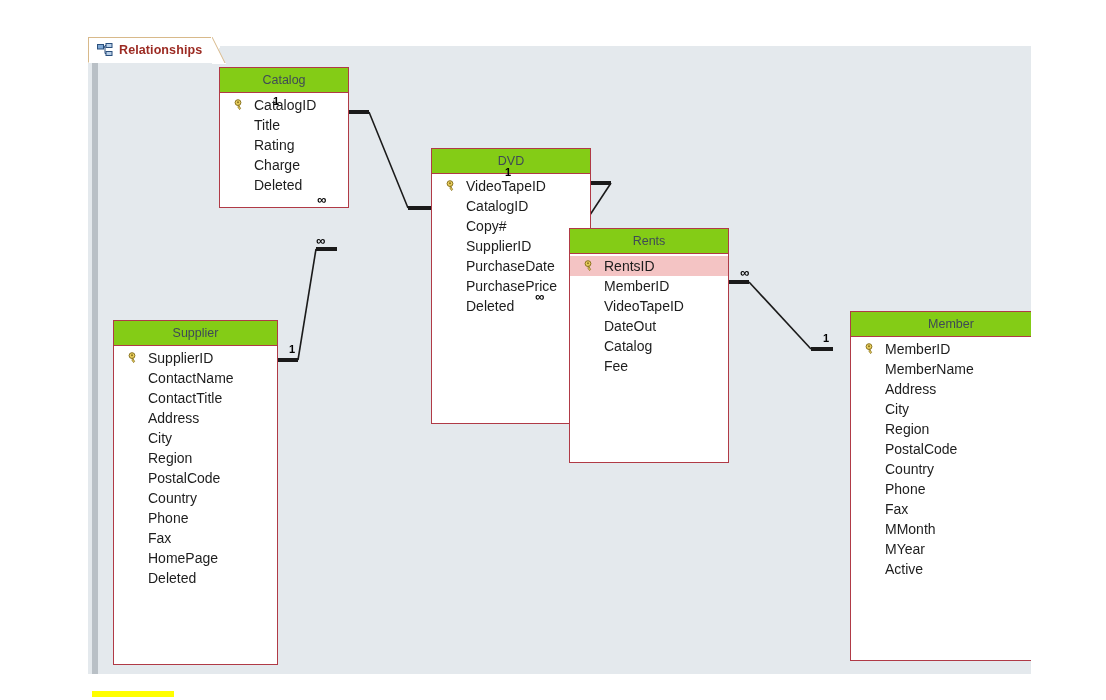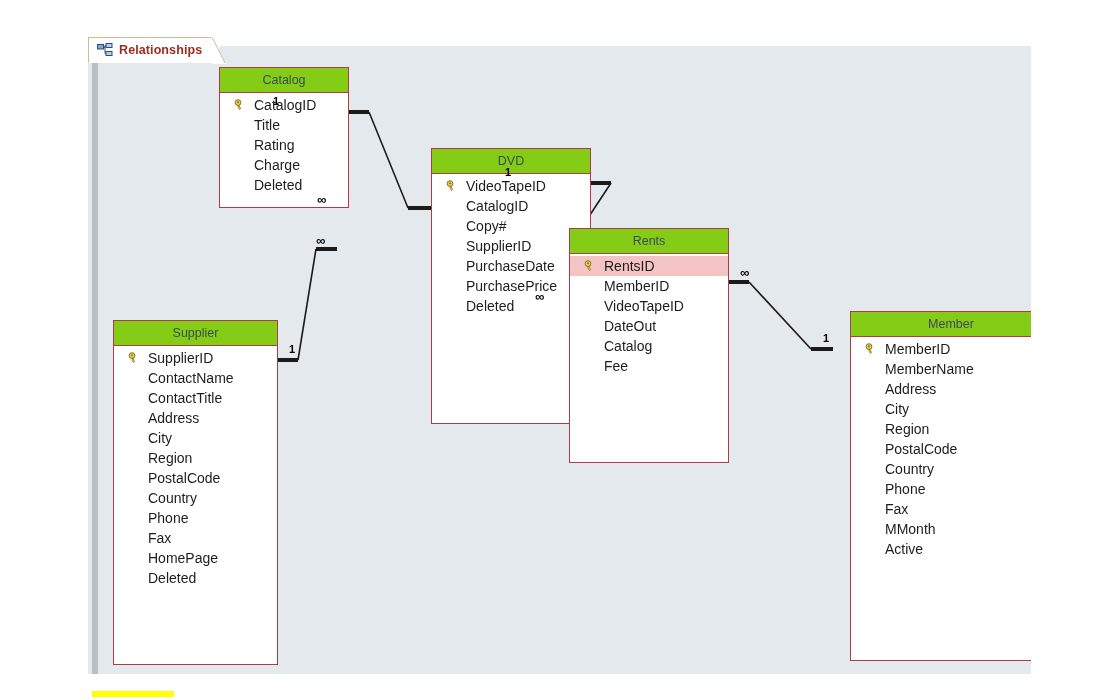--- a/index.html
+++ b/index.html
@@ -311,20 +311,21 @@
                 </svg></span><span>MemberID</span></div>
             <div class="fld"><span>MemberName</span></div>
             <div class="fld"><span>Address</span></div>
             <div class="fld"><span>City</span></div>
             <div class="fld"><span>Region</span></div>
             <div class="fld"><span>PostalCode</span></div>
             <div class="fld"><span>Country</span></div>
             <div class="fld"><span>Phone</span></div>
             <div class="fld"><span>Fax</span></div>
             <div class="fld"><span>MMonth</span></div>
+            <div class="fld"><span>MYear</span></div>
             <div class="fld"><span>Active</span></div>
           </div>
         </div>
       </div>
     <div id="cards-layer">
         <div class="rel-card" style="left: 185px; top: 50px;">1</div>
         <div class="rel-card inf" style="left: 229px; top: 147px;">∞</div>
         <div class="rel-card" style="left: 201px; top: 298px;">1</div>
         <div class="rel-card inf" style="left: 228px; top: 188px;">∞</div>
         <div class="rel-card" style="left: 417px; top: 121px;">1</div>

